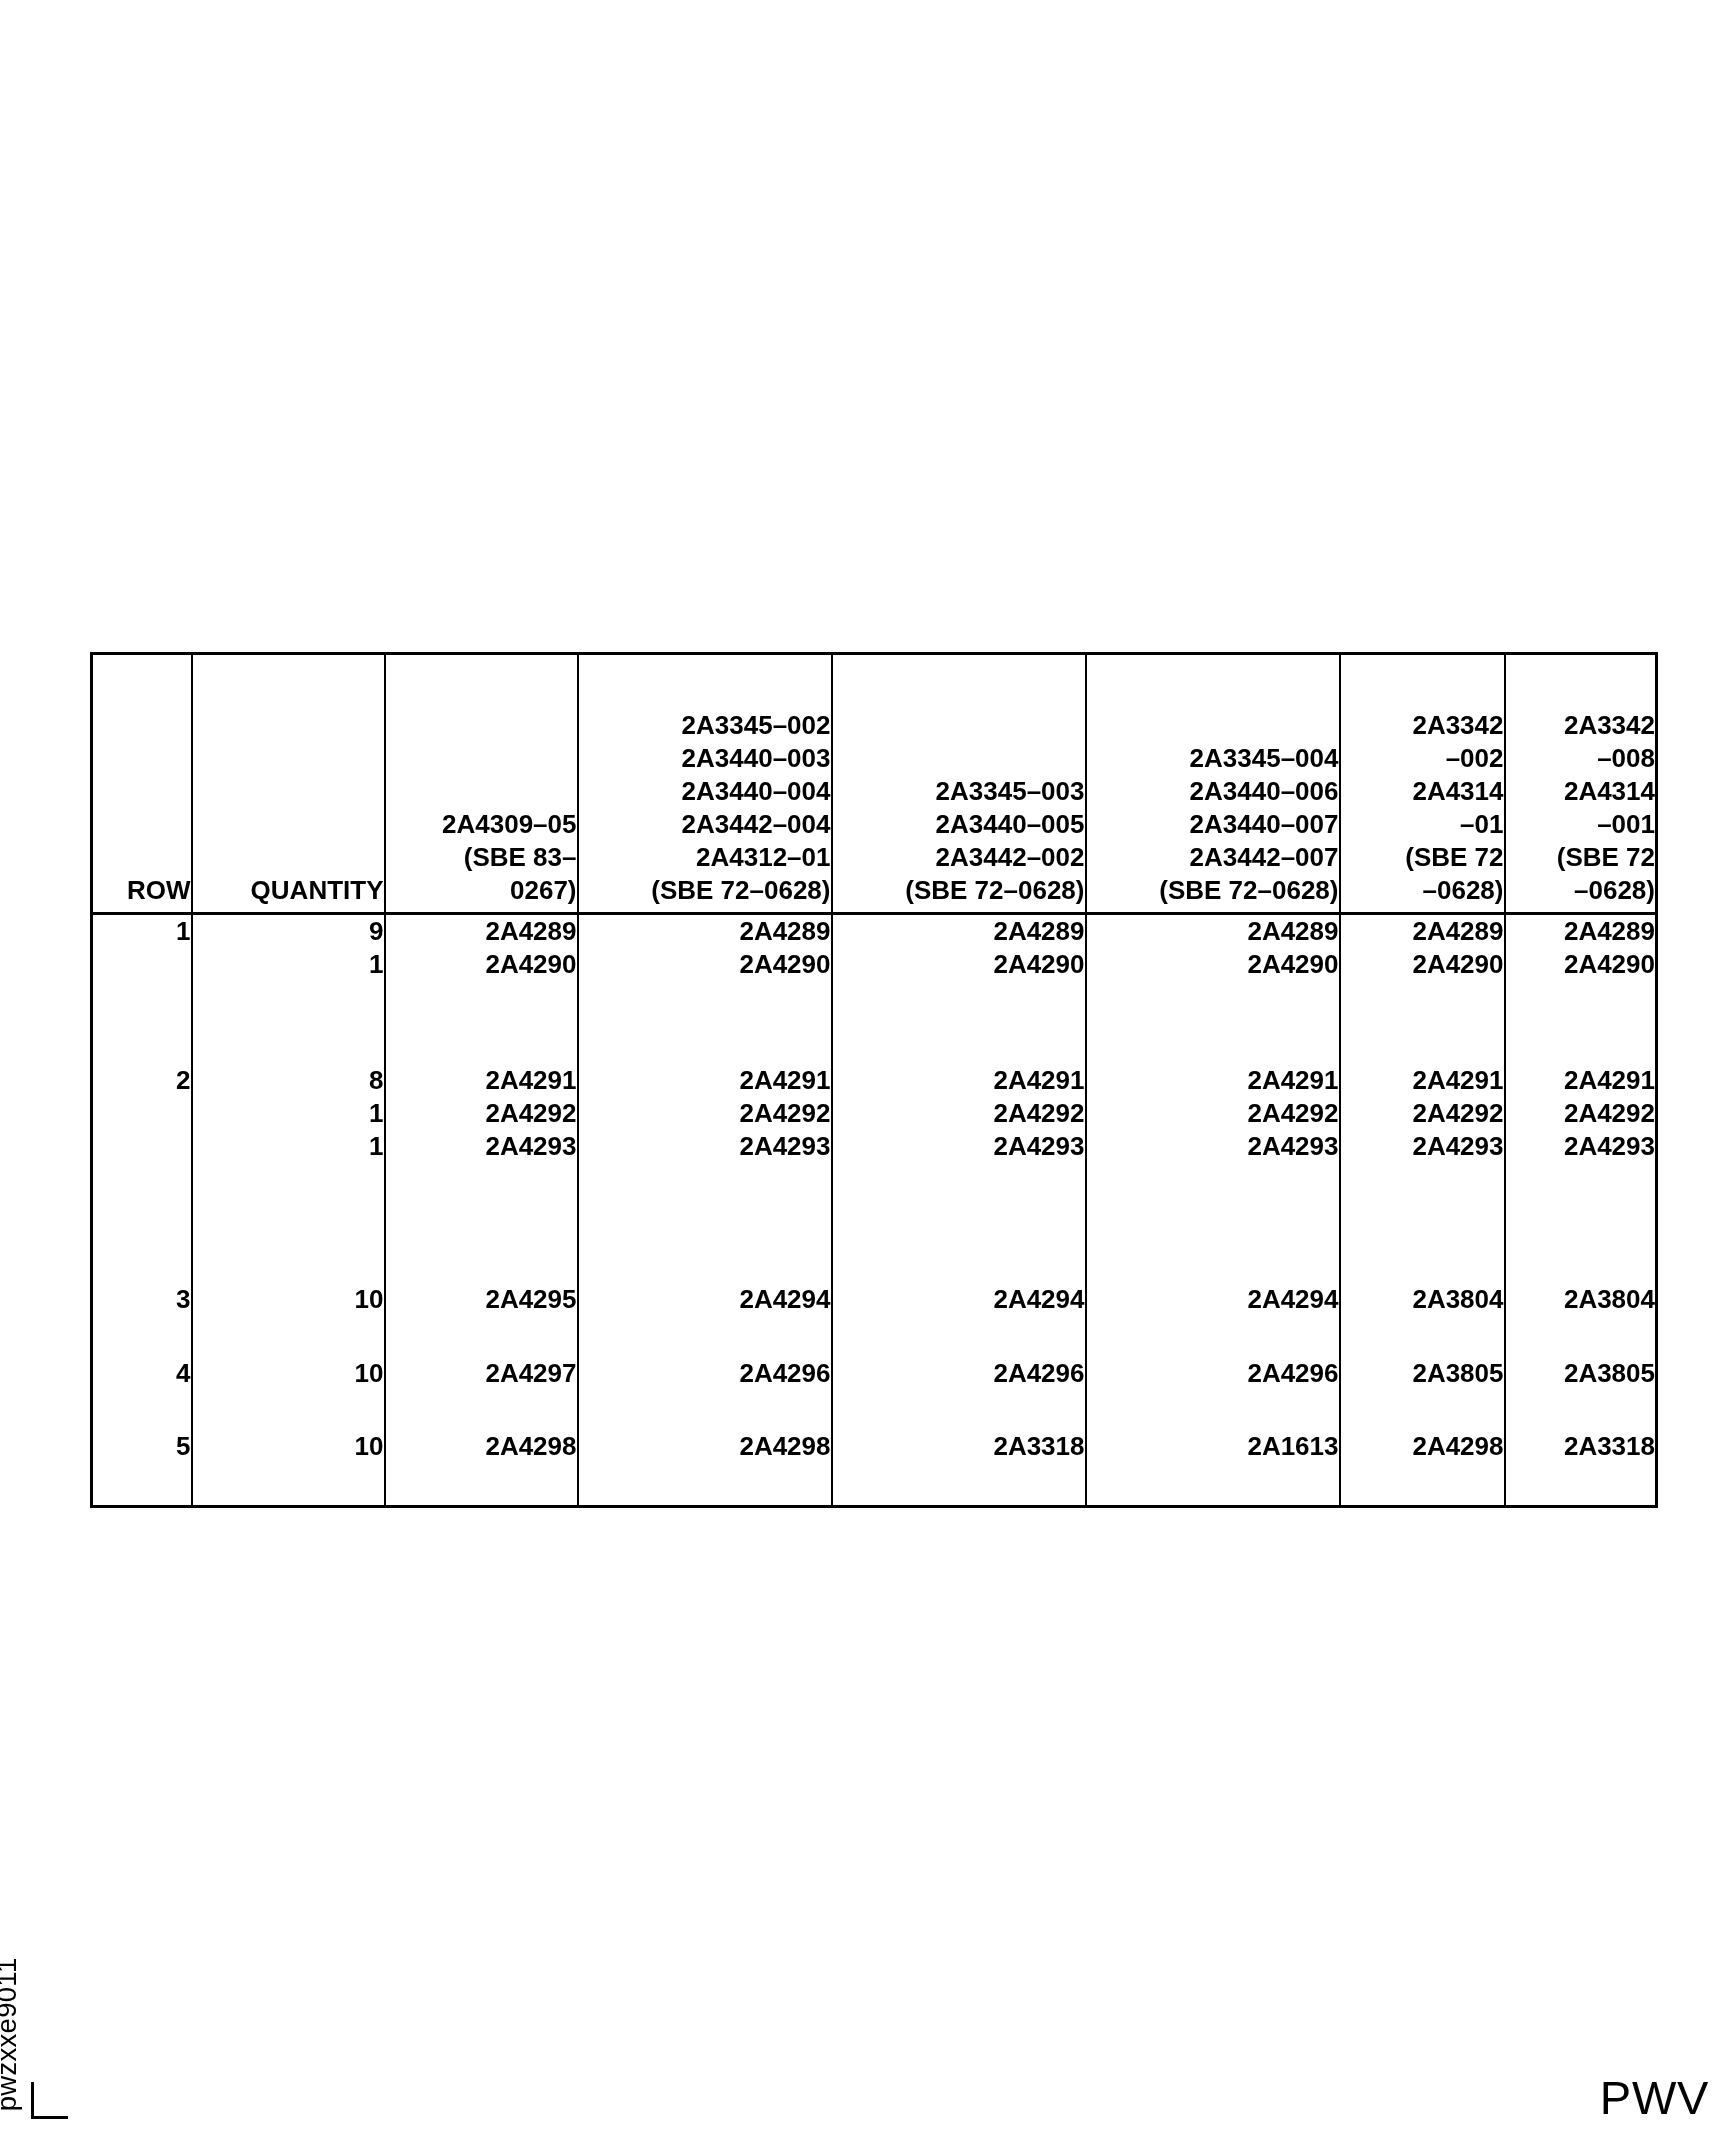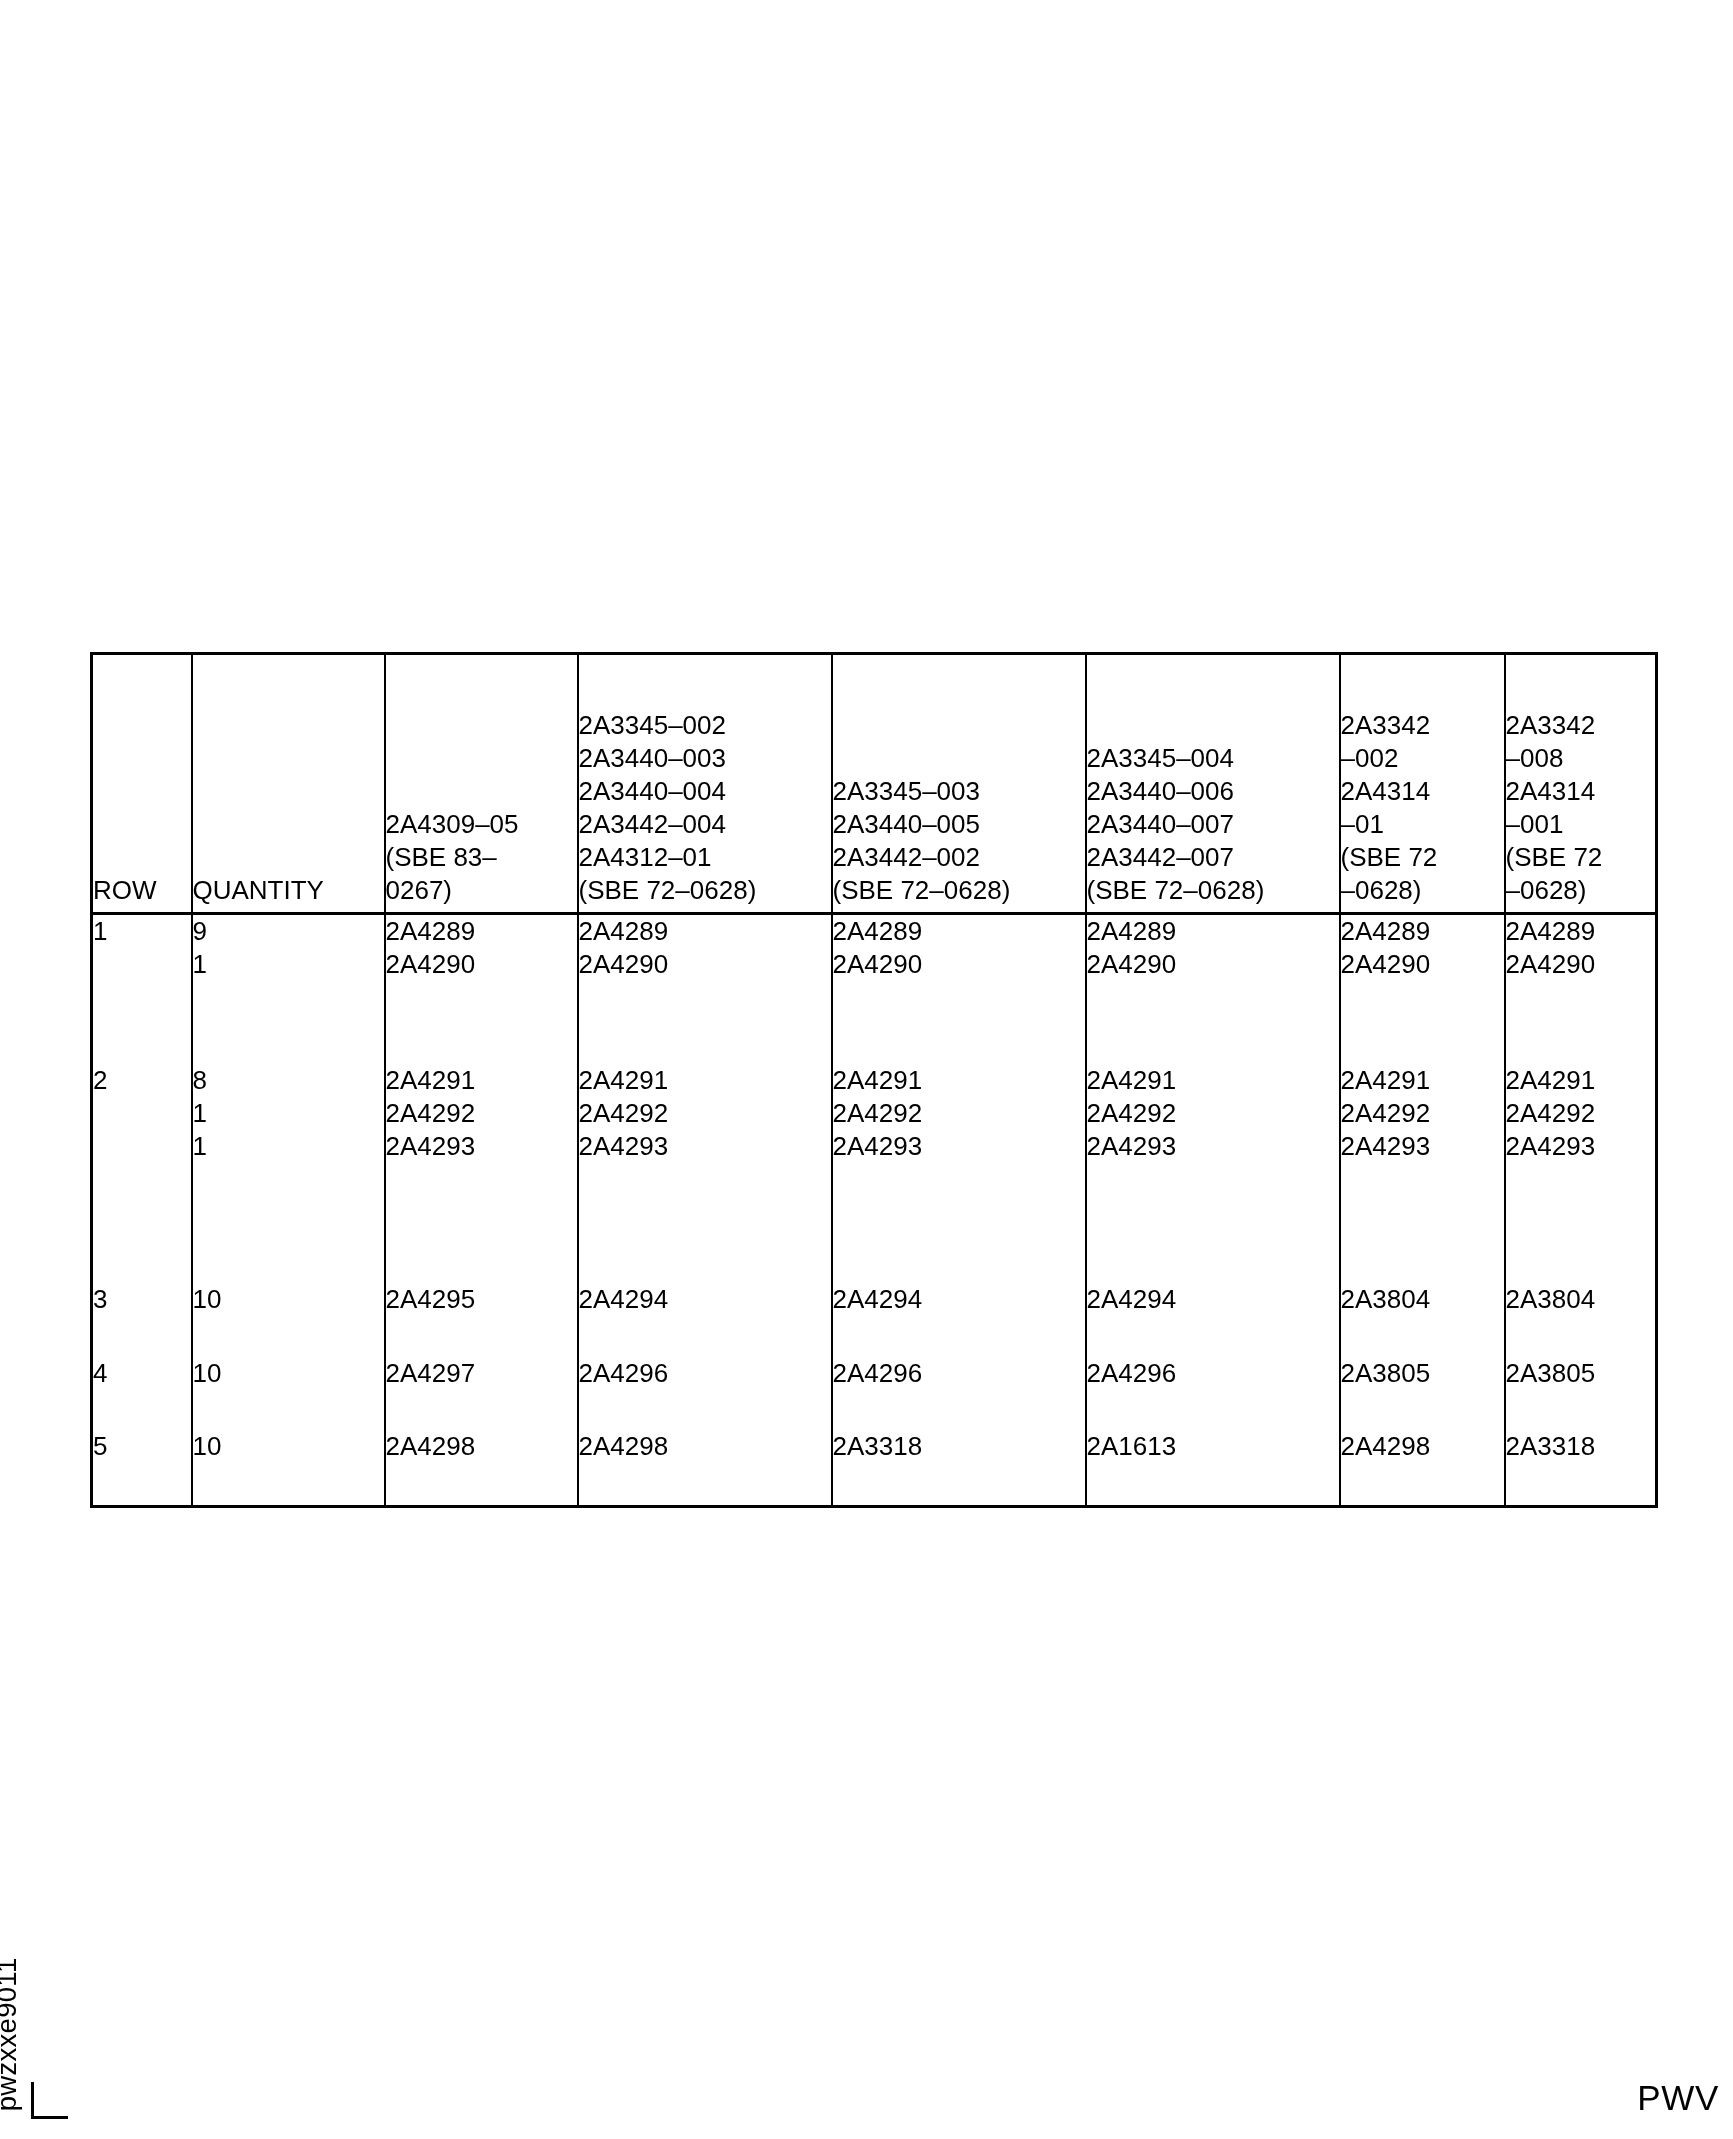--- a/index.html
+++ b/index.html
@@ -36,23 +36,23 @@
   #parts-table col.c-p4       { width: 254px; }
   #parts-table col.c-p5       { width: 165px; }
   #parts-table col.c-p6       { width: 152px; }
 
   #parts-table th,
   #parts-table td {
     border-left: 2.6px solid #000;
     border-right: 2.6px solid #000;
     padding: 0;
     margin: 17px;
-    text-align: left;
+    text-align: right;
     vertical-align: bottom;
-    font-weight: normal;
+    font-weight: bold;
     font-size: 26px;
     line-height: 33px;
     white-space: nowrap;
   }
   #parts-table th:first-child,
   #parts-table td:first-child { border-left: none; }
   #parts-table th:last-child,
   #parts-table td:last-child  { border-right: none; }
 
   
@@ -105,23 +105,23 @@
     bottom: 1.3px;
     width: 34px;
     height: 34px;
     border-left: 3.3px solid #000;
     border-bottom: 3.3px solid #000;
   }
 
   
   #page-code {
     position: absolute;
-    right: 14px;
+    right: 24px;
     bottom: 25px;
-    font-size: 35px;
+    font-size: 47px;
     line-height: 35px;
     letter-spacing: 0.7px;
   }
 </style>
 </head>
 <body>
 
 <table id="parts-table">
   <colgroup>
     <col class="c-row">

